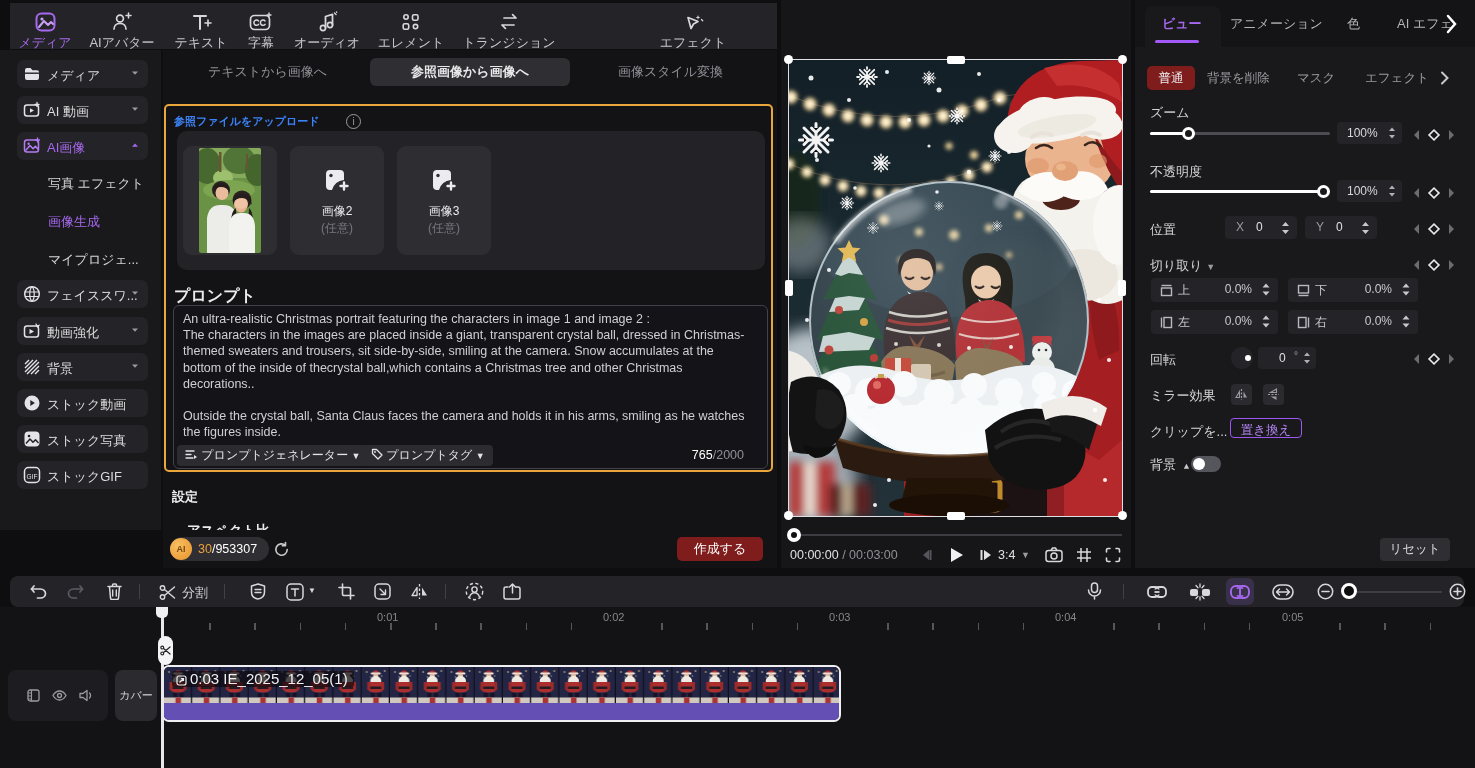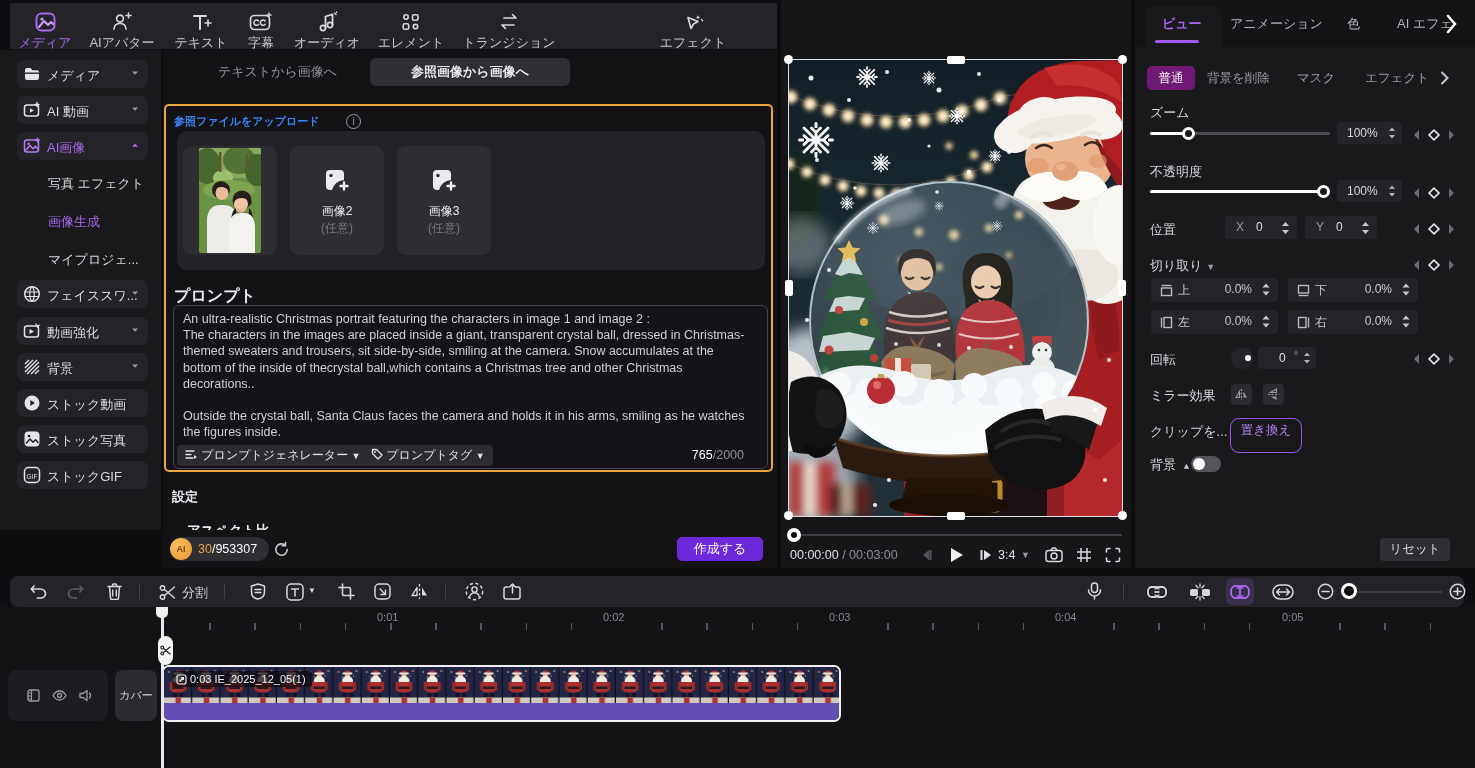--- a/index.html
+++ b/index.html
@@ -31,21 +31,21 @@
 #orangebox { left:1px; top:54px; width:609px; height:368px; border:2px solid #e9a63c; border-radius:5px; background:#131316; }
 #upbox { left:11px; top:25px; width:588px; height:139px; background:#232327; border-radius:10px; }
 .slot { position:absolute; top:15px; width:94px; height:109px; background:#2d2d32; border-radius:9px; }
 .slotlabel { position:absolute; width:100%; text-align:center; font-size:12px; }
 #prompttxt { left:7px; top:199px; width:595px; height:164px; background:#141418; border:1px solid #42424c; border-radius:6px; color:#cfcfd4; font-size:12.5px; line-height:16.2px; padding:5px 9px; }
 .pill { position:absolute; height:21px; background:#2b2b30; border-radius:4px; color:#e4e4e8; font-size:12px; line-height:21px; padding:0 8px; }
 
 #midbottom { left:163px; top:530px; width:614px; height:38px; background:#131316; }
 #coinpill { position:absolute; left:7px; top:7px; height:24px; background:#2e2e33; border-radius:12px; padding:0 12px 0 28px; font-size:12.5px; line-height:24px; color:#fff; }
 #coin { position:absolute; left:7px; top:8px; width:22px; height:22px; border-radius:50%; background:radial-gradient(circle at 35% 35%, #f8c060, #e8922c); color:#7a4a10; font-size:9px; font-weight:bold; text-align:center; line-height:22px; }
-#createbtn { position:absolute; left:514px; top:7px; width:86px; height:24px; background:#6d28d9; border-radius:5px; color:#fff; font-size:13px; text-align:center; line-height:24px; }
+#createbtn { position:absolute; left:514px; top:7px; width:86px; height:24px; background:#7f1d1d; border-radius:5px; color:#fff; font-size:13px; text-align:center; line-height:24px; }
 
 
 #player { left:781px; top:0; width:350px; height:568px; background:#161619; }
 #playerhead { left:0px; top:8px; width:350px; height:39px; background:#242428; border-radius:8px; color:#d8d8dc; font-size:13px; line-height:39px; padding-left:20px; }
 #video { left:8px; top:60px; width:333px; height:456px; outline:1.5px solid #e0e0e4; background:#152228; }
 .handle { position:absolute; background:#fff; z-index:5; }
 #scrub { left:8px; top:534px; width:333px; height:2px; background:#3c3c42; }
 #scrubknob { left:6px; top:528px; width:14px; height:14px; border-radius:50%; background:#101014; border:4px solid #fff; z-index:4; }
 #pcontrols { left:0; top:543px; width:350px; height:25px; color:#e0e0e4; font-size:12.5px; }
 
@@ -66,21 +66,21 @@
 #btoolbar { left:10px; top:576px; width:1454px; height:31px; background:#242428; border-radius:8px; }
 .bsep { position:absolute; top:8px; width:1px; height:15px; background:#414147; }
 
 
 #timeline { left:0; top:607px; width:1475px; height:161px; background:#131316; }
 .rlabel { position:absolute; top:4px; font-size:11px; color:#86868c; }
 .tick { position:absolute; top:16px; width:1.5px; height:7px; background:#55555b; }
 #trackbox { position:absolute; left:8px; top:63px; width:100px; height:51px; background:#1d1d21; border-radius:8px; }
 #coverbtn { position:absolute; left:115px; top:63px; width:42px; height:51px; background:#2a2a2f; border-radius:8px; color:#d8d8dc; font-size:11px; text-align:center; line-height:51px; }
 #clip { position:absolute; left:162px; top:58px; width:679px; height:57px; border:2px solid #f0f0f2; border-radius:7px; overflow:hidden; background:#17131f; }
-#cliplabel { position:absolute; left:8px; top:4px; height:16px; background:rgba(12,10,14,0.72); border-radius:3px; color:#f0f0f2; font-size:11px; line-height:16px; padding:0 6px 0 4px; }
+#cliplabel { position:absolute; left:8px; top:4px; height:16px; background:rgba(12,10,14,0.72); border-radius:3px; color:#f0f0f2; font-size:15px; line-height:16px; padding:0 6px 0 4px; }
 #playhead { position:absolute; left:161px; top:0px; width:2.5px; height:161px; background:#e8e8ec; z-index:6; }
 #phtop { position:absolute; left:156px; top:0; width:12px; height:11px; background:#f0f0f2; border-radius:0 0 5px 5px; z-index:6; }
 #phscis { position:absolute; left:158px; top:29px; width:15px; height:29px; background:#f4f4f6; border-radius:8px; z-index:6; color:#222; font-size:12px; text-align:center; line-height:29px; }
 </style>
 </head>
 <body>
 <div id="stage">
 <div class="abs" id="topbar">
   <div class="navitem sel" style="left:4px; width:62px;">
     <div class="ic">
@@ -257,22 +257,23 @@
   </div>
   <div class="sideitem" style="top:411px;">
     <svg class="si" viewBox="0 0 18 18">
           <rect x="1.5" y="1.5" width="15" height="15" rx="4" fill="none" stroke="#e4e4e8" stroke-width="1.5"></rect>
           <text x="9" y="12.5" font-size="6.5" fill="#e4e4e8" text-anchor="middle" font-family="Liberation Sans">GIF</text>
         </svg>
     <span class="st">ストックGIF</span>
   </div>
 </div>
 <div class="abs" id="midpanel">
-  <div class="tab" style="left:16px; width:197px;text-align:center;">テキストから画像へ</div>
+  <div class="tab" style="left:6px; width:197px;text-align:center;">テキストから画像へ</div>
   <div class="tab sel" style="left:207px; width:200px;">参照画像から画像へ</div>
+  <div class="tab" style="left:409px; width:197px;">画像スタイル変換</div>
   <div class="abs" id="orangebox">
     <div style="position:absolute; left:8px; top:8px; font-size:11px; font-weight:bold; color:#3b82f6;">参照ファイルをアップロード</div>
     <div style="position:absolute; left:180px; top:8px; width:15px; height:15px; border:1.2px solid #9a9aa0; border-radius:50%; color:#9a9aa0; font-size:10px; text-align:center; line-height:14px;">i</div>
     <div class="abs" id="upbox">
       <div class="slot" style="left:6px; overflow:hidden;">
         <svg width="62" height="105" viewBox="0 0 62 105" style="position:absolute; left:16px; top:2px; border-radius:2px;">
           <rect width="62" height="105" fill="#6a9245"></rect>
           <rect width="62" height="30" fill="#86aa5c"></rect>
           <ellipse cx="8" cy="18" rx="14" ry="18" fill="#47682e"></ellipse>
           <ellipse cx="40" cy="12" rx="16" ry="14" fill="#507536"></ellipse>
@@ -687,21 +688,21 @@
 <div class="abs" id="rightpanel">
   <div style="position:absolute;left:0;top:0;width:340px;height:47px;background:#141417;"></div>
   <div style="position:absolute;left:10px;top:6px;width:76px;height:41px;background:#19191c;border-radius:8px 8px 0 0;"></div>
   <div class="rtab" style="left:27px; color:#a768ef; font-weight:bold;">ビュー<div style="position:absolute;left:-7px;top:40px;width:44px;height:3px;background:#a259f7;border-radius:2px;"></div></div>
   <div class="rtab" style="left:95px;">アニメーション</div>
   <div class="rtab" style="left:212px;">色</div>
   <div class="rtab" style="left:262px;">AI エフェ</div>
   <svg width="12" height="20" viewBox="0 0 12 20" style="position:absolute;left:310px;top:14px;">
         <path d="M3 2 L10 10 L3 18" fill="none" stroke="#fff" stroke-width="2.5" stroke-linecap="round"></path>
       </svg>
-  <div class="rsub" style="left:12px; width:48px; background:#701a75; color:#ececf0; text-align:center;">普通</div>
+  <div class="rsub" style="left:12px; width:48px; background:#7f1d1d; color:#ececf0; text-align:center;">普通</div>
   <div class="rsub" style="left:72px;">背景を削除</div>
   <div class="rsub" style="left:162px;">マスク</div>
   <div class="rsub" style="left:230px;">エフェクト</div>
   <svg width="9" height="14" viewBox="0 0 9 14" style="position:absolute;left:305px;top:71px;">
         <path d="M2 1.5 L7.5 7 L2 12.5" fill="none" stroke="#c8c8cc" stroke-width="2" stroke-linecap="round"></path>
       </svg>
 
   <div class="lbl" style="left:15px; top:104px;">ズーム</div>
   <div class="sl-track" style="left:15px; top:132px; width:180px;"></div>
   <div class="sl-fill" style="left:15px; top:132px; width:39px;"></div>
@@ -854,21 +855,21 @@
       </div>
   <div style="position:absolute; left:128px; top:384px; width:21px; height:21px; background:#2a2a2f; border-radius:4px;">
         <svg width="13" height="13" viewBox="0 0 13 13" style="margin:4px auto;">
           <path d="M1 6.5 H12" stroke="#9a9aa0" stroke-width="1.2" stroke-dasharray="2 1.5"></path>
           <path d="M3.5 4.5 L9.5 1 v3.5 Z" fill="none" stroke="#9a9aa0" stroke-width="1.1"></path>
           <path d="M3.5 8.5 L9.5 12 V8.5 Z" fill="#9a9aa0"></path>
         </svg>
       </div>
 
   <div class="lbl" style="left:15px; top:423px;">クリップを...</div>
-  <div style="position:absolute; left:95px; top:418px; width:72px; height:35px; border:1px solid #9b57f2; border-radius:9px; color:#b585f5; font-size:12.5px; text-align:center; line-height:22px;">置き換え</div>
+  <div style="position:absolute; left:95px; top:418px; width:72px; height:20px; border:1px solid #9b57f2; border-radius:4px; color:#b585f5; font-size:12.5px; text-align:center; line-height:22px;">置き換え</div>
 
   <div class="lbl" style="left:15px; top:456px;font-family:Liberation Mono, monospace;">背景 <span style="font-size:9px; color:#c8c8cc;">▲</span></div>
   <div style="position:absolute; left:56px; top:456px; width:30px; height:16px; border-radius:8px; background:#55555c;">
         <div style="position:absolute; left:2px; top:2px; width:12px; height:12px; border-radius:50%; background:#fff;"></div>
       </div>
 
   <div id="resetbtn">リセット</div>
 </div>
 <div class="abs" id="btoolbar">
   <svg width="17" height="15" viewBox="0 0 17 15" style="position:absolute;left:20px;top:8px;">

